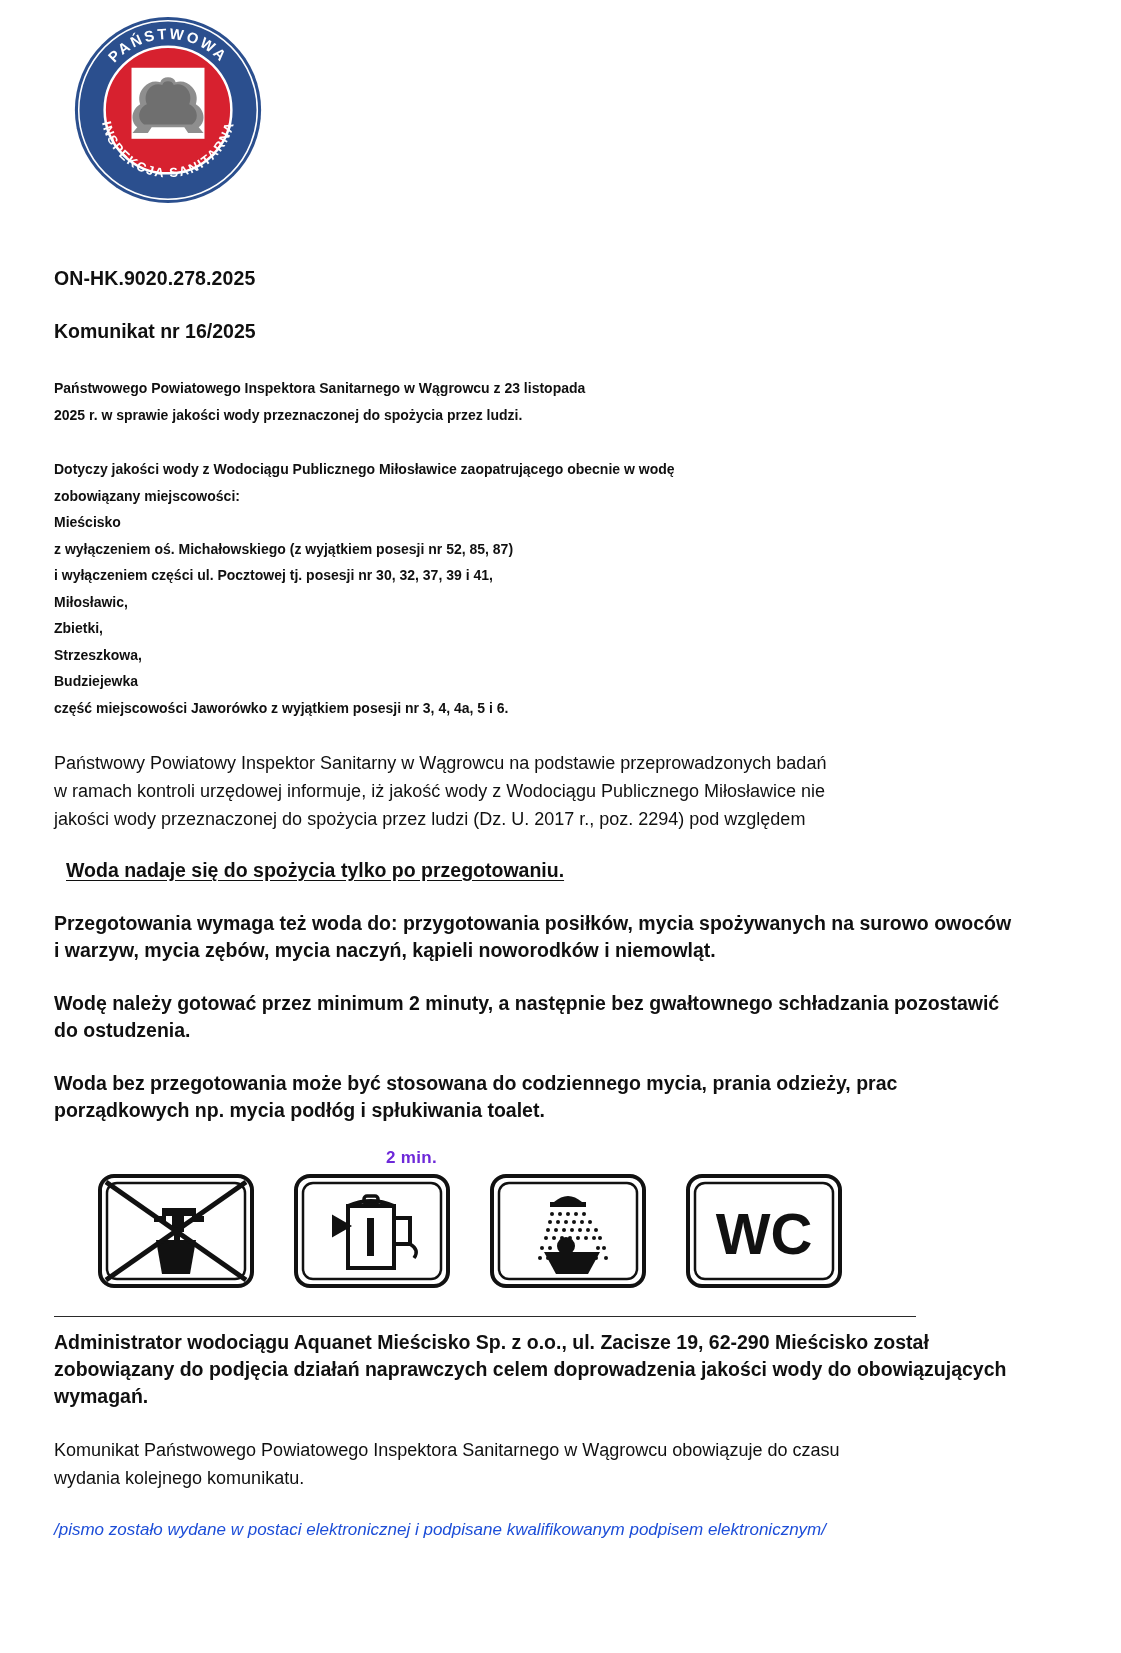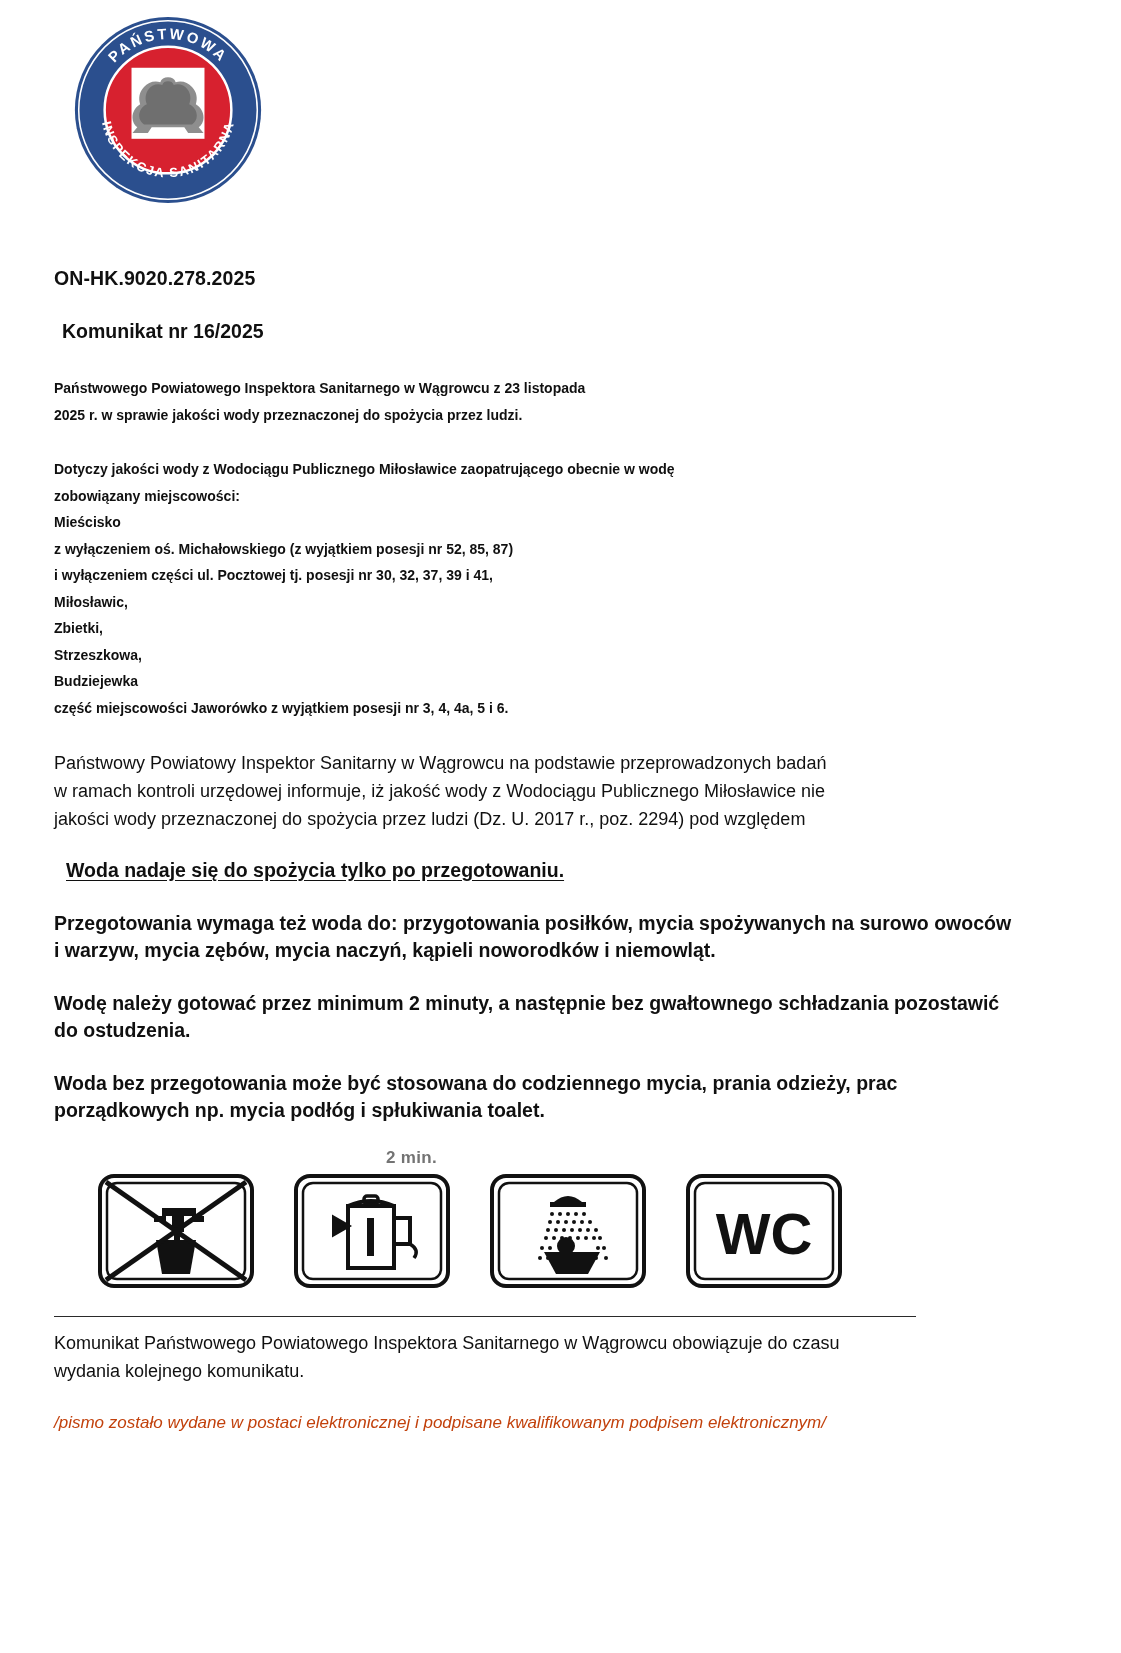--- a/index.html
+++ b/index.html
@@ -13,46 +13,46 @@
   }
   .page{position:relative;width:1121px;height:1653px;box-sizing:border-box;}
 
   
   .logo-wrap{position:absolute;left:72px;top:14px;width:192px;height:192px;}
   .logo-svg{display:block;width:192px;height:192px;}
 
   
   .content{position:absolute;left:54px;top:267px;width:1012px;}
   .ref{font-weight:bold;font-size:19.5px;letter-spacing:.1px;margin:0 0 30px 0;}
-  .komunikat{font-weight:bold;font-size:19.5px;margin:0 0 32px 8px;}
+  .komunikat{font-weight:bold;font-size:19.5px;margin:0 0 32px 0;}
   .b-block{font-weight:bold;font-size:14px;line-height:26.5px;margin:0 0 28px 0;}
   .b-block .ln{display:block;white-space:pre-wrap;}
   .reg-block{font-weight:400;font-size:18px;line-height:28px;margin:0 0 26px 0;}
   .reg-block .ln{display:block;}
   .ul-line{font-weight:bold;font-size:19.5px;text-decoration:underline;text-underline-offset:3px;margin:0 0 28px 12px;display:inline-block;}
   .strong-inline{font-weight:bold;}
 
   .p-bold{font-weight:bold;font-size:19.5px;line-height:27px;margin:0 0 26px 0;}
   .p-bold .ln{display:block;}
 
   
   .picto-row{position:relative;margin:6px 0 0 0;height:150px;width:790px;left:42px;}
   .picto{position:absolute;top:22px;width:160px;height:118px;}
   .picto svg{display:block;}
   .picto-1{left:0px;}
   .picto-2{left:196px;}
   .picto-3{left:392px;}
   .picto-4{left:588px;}
-  .min-label{position:absolute;left:290px;top:-2px;font-size:17px;font-weight:bold;color:#737373;letter-spacing:.3px;}
+  .min-label{position:absolute;left:290px;top:-2px;font-size:17px;font-weight:bold;color:#6d28d9;letter-spacing:.3px;}
 
   
   .divider{border:0;border-top:1.6px solid #2a2a2a;width:862px;margin:16px 0 12px 0;}
 
   
-  .footer-note{font-weight:400;font-style:italic;font-size:17px;line-height:24px;margin:26px 0 0 0;color:#c2410c;}
+  .footer-note{font-weight:400;font-style:italic;font-size:17px;line-height:24px;margin:26px 0 0 0;color:#1d4ed8;}
 </style>
 </head>
 <body>
 
 <div class="page">
 
   <div class="logo-wrap">
     <svg class="logo-svg" viewBox="0 0 200 200" xmlns="http://www.w3.org/2000/svg">
       <defs>
         <path id="arcTop" d="M 26,100 A 74,74 0 0 1 174,100"></path>
@@ -224,20 +224,25 @@
         <svg width="160" height="118" viewBox="0 0 160 118" xmlns="http://www.w3.org/2000/svg">
           <rect x="4" y="4" width="152" height="110" rx="14" ry="14" fill="#fff" stroke="#111" stroke-width="4"></rect>
           <rect x="11" y="11" width="138" height="96" rx="10" ry="10" fill="#fff" stroke="#111" stroke-width="2.5"></rect>
           <text x="80" y="82" text-anchor="middle" font-family="'Liberation Sans',sans-serif" font-size="58" font-weight="bold" fill="#111">WC</text>
         </svg>
       </div>
     </div>
 
     <hr class="divider">
 
+    <div class="p-bold">
+      <span class="ln">Administrator wodociągu Aquanet Mieścisko Sp. z o.o., ul. Zacisze 19, 62-290 Mieścisko został</span>
+      <span class="ln">zobowiązany do podjęcia działań naprawczych celem doprowadzenia jakości wody do obowiązujących</span>
+      <span class="ln">wymagań.</span>
+    </div>
 
     <div class="reg-block">
       <span class="ln">Komunikat Państwowego Powiatowego Inspektora Sanitarnego w Wągrowcu obowiązuje do czasu</span>
       <span class="ln">wydania kolejnego komunikatu.</span>
     </div>
 
     <div class="footer-note">/pismo zostało wydane w postaci elektronicznej i podpisane kwalifikowanym podpisem elektronicznym/</div>
 
   </div>
 </div>

